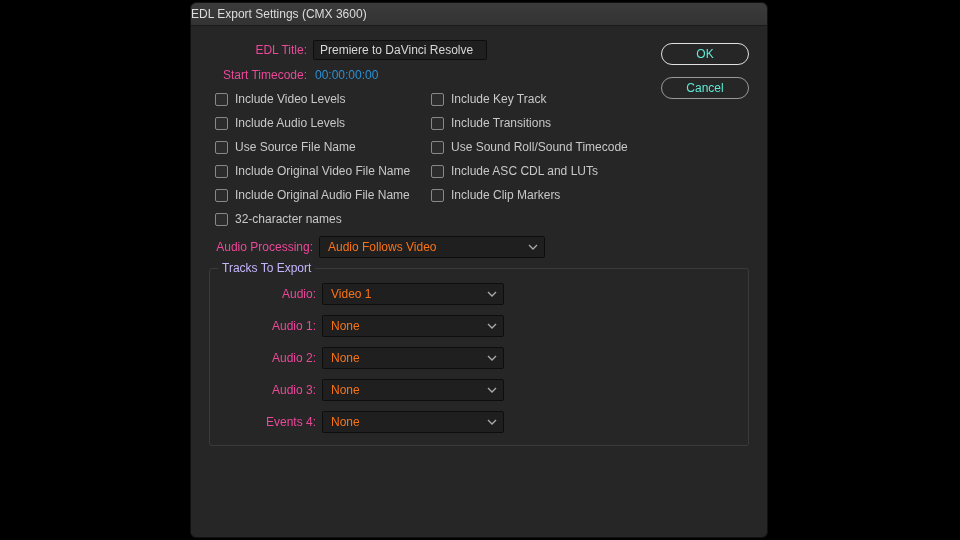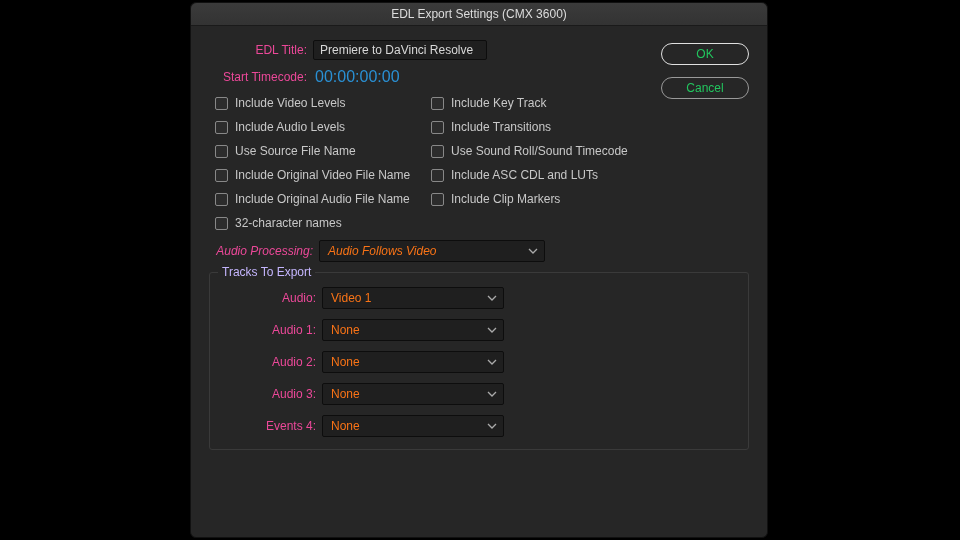--- a/index.html
+++ b/index.html
@@ -20,21 +20,20 @@
     width: 576px;
     height: 534px;
     background: #262626;
     border: 1px solid #111;
     border-radius: 6px;
     box-shadow: 0 8px 20px rgba(0,0,0,0.6);
   }
   .titlebar {
     height: 22px;
     line-height: 22px;
-    text-align: center;
     background: linear-gradient(#3b3b3b, #333);
     border-bottom: 1px solid #1a1a1a;
     color: #ddd;
     border-radius: 6px 6px 0 0;
     font-size: 12px;
   }
   .content {
     padding: 14px 18px 10px 18px;
   }
   .row {
@@ -54,30 +53,30 @@
     background: #1f1f1f;
     border: 1px solid #0d0d0d;
     border-radius: 2px;
     color: #d8d8d8;
     padding: 1px 6px;
     font-size: 12px;
     box-sizing: border-box;
   }
   .timecode {
     color: #2a90d4;
-    font-size: 16px;
+    font-size: 12px;
     padding-left: 2px;
   }
   .btn {
     width: 88px;
     height: 22px;
     border-radius: 11px;
     border: 1px solid #999;
     background: transparent;
-    color: #22c55e;
+    color: #5eead4;
     font-size: 12px;
     cursor: pointer;
     line-height: 18px;
     text-align: center;
   }
   .btn-primary {
     border: 1.5px solid #e0e0e0;
     font-weight: 500;
   }
   .btn-col {
@@ -133,21 +132,20 @@
     right: 6px;
     top: 50%;
     transform: translateY(-50%);
   }
   .chev svg { display: block; }
   .audio-proc-row {
     display: flex;
     align-items: center;
     margin-top: 6px;
     margin-bottom: 10px;
-    font-style: italic;
   }
   .audio-proc-row .label-right { width: 104px; }
   .audio-proc-row .dropdown { width: 226px; }
   .fieldset {
     border: 1px solid #3a3a3a;
     border-radius: 3px;
     padding: 14px 10px 10px 10px;
     position: relative;
     margin-top: 8px;
   }

